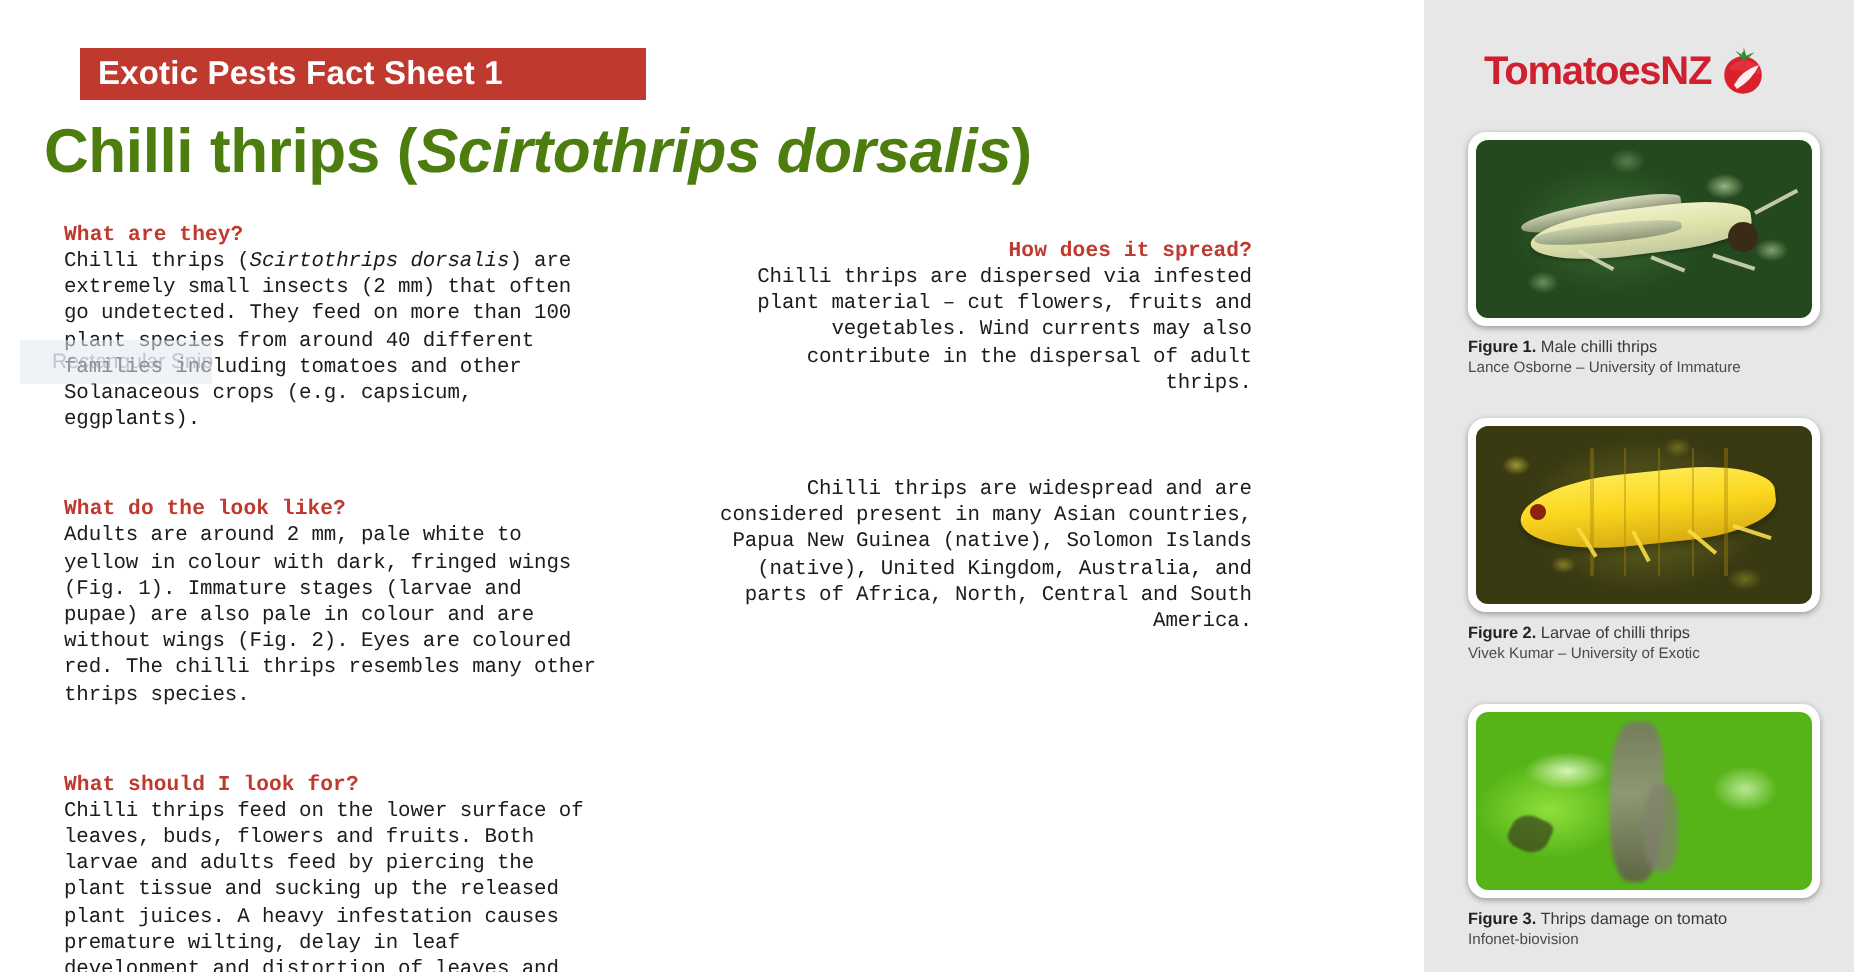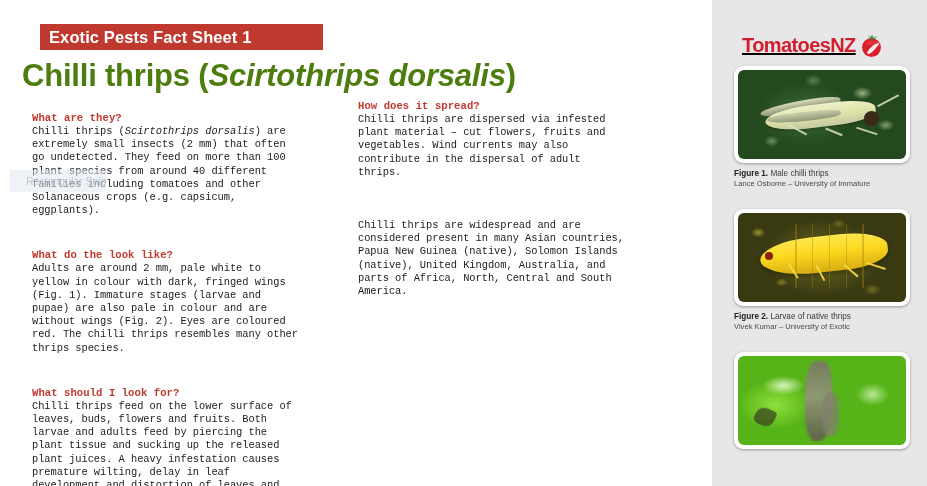--- a/index.html
+++ b/index.html
@@ -45,21 +45,21 @@
     font-size: 31px;
     font-weight: bold;
     color: #4d7c0f;
     letter-spacing: -.2px;
     white-space: nowrap;
   }
   .doc-title i { font-style: italic; }
 
   .col { position: absolute; font-family: Liberation Mono, monospace; }
   .col-left  { left: 32px;  top: 112px; width: 270px; }
-  .col-mid   { left: 358px; top: 100px; width: 268px; }
+  .col-mid   { left: 358px; top: 120px; width: 268px; text-align: right; }
 
   .sec { margin-bottom: 14px; }
   .sec-h {
     color: #c0392f;
     font-size: 10.6px;
     font-weight: bold;
     margin-bottom: 1px;
     letter-spacing: .05px;
   }
   .sec-b {
@@ -93,24 +93,23 @@
   
   #sidebar {
     position: absolute;
     left: 712px; top: 0;
     width: 215px; height: 486px;
     background: #e7e7e8;
   }
 
   .logo {
     position: absolute;
-    left: 30px; top: 32px;
+    left: 30px; top: 22px;
     display: flex;
-    align-items: center;
-    text-decoration: underline;
+    align-items: flex-end;
   }
   .logo-text {
     font-size: 20px;
     font-weight: bold;
     color: #d0202f;
     letter-spacing: -.6px;
   }
   .logo-mark {
     position: relative;
     width: 26px; height: 26px;
@@ -391,32 +390,38 @@
           <div class="seg" style="left:74%;"></div>
           <div class="eye"></div>
           <div class="leg" style="left:28%;top:64%;width:10%;transform:rotate(58deg);"></div>
           <div class="leg" style="left:44%;top:66%;width:10%;transform:rotate(62deg);"></div>
           <div class="leg" style="left:62%;top:64%;width:11%;transform:rotate(40deg);"></div>
           <div class="leg" style="left:76%;top:58%;width:12%;transform:rotate(18deg);"></div>
         </div>
       </div>
       <div class="cap">
         <div class="cap-title">
-          <b>Figure 2.</b><span> Larvae of native thrips</span>
+          <b>Figure 2.</b><span> Larvae of chilli thrips</span>
         </div>
         <div class="cap-credit">Vivek Kumar – University of Exotic</div>
       </div>
     </div>
 
     <div class="fig fig-3">
       <div class="fig-frame">
         <div class="fig-photo ph3">
           <div class="gloss1"></div>
           <div class="gloss2"></div>
           <div class="damage"></div>
           <div class="damage2"></div>
           <div class="scar"></div>
         </div>
       </div>
+      <div class="cap">
+        <div class="cap-title">
+          <b>Figure 3.</b><span> Thrips damage on tomato</span>
+        </div>
+        <div class="cap-credit">Infonet-biovision</div>
+      </div>
     </div>
 
   </div>
 </div>
 
 </body></html>

